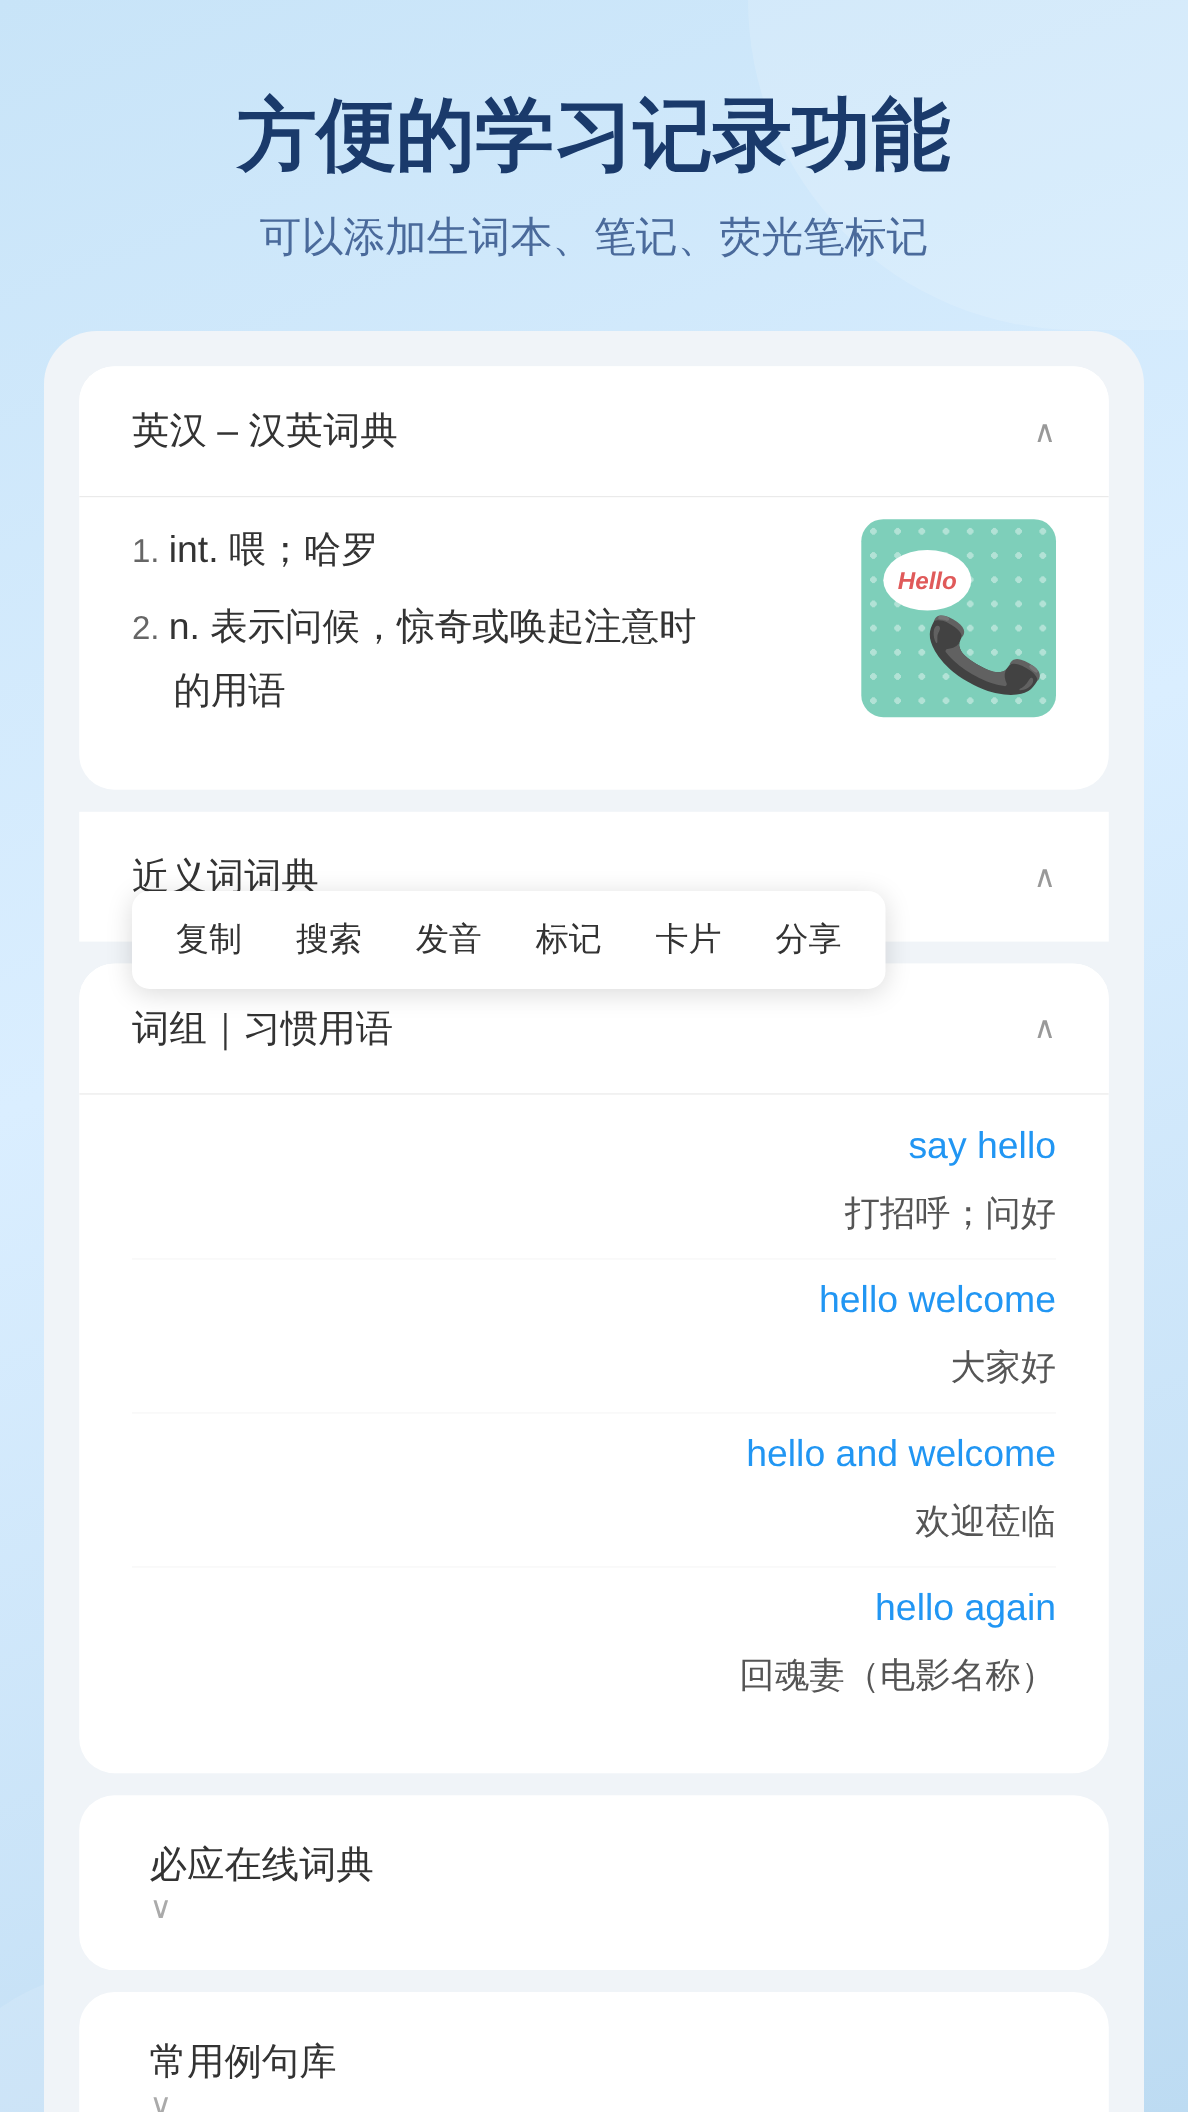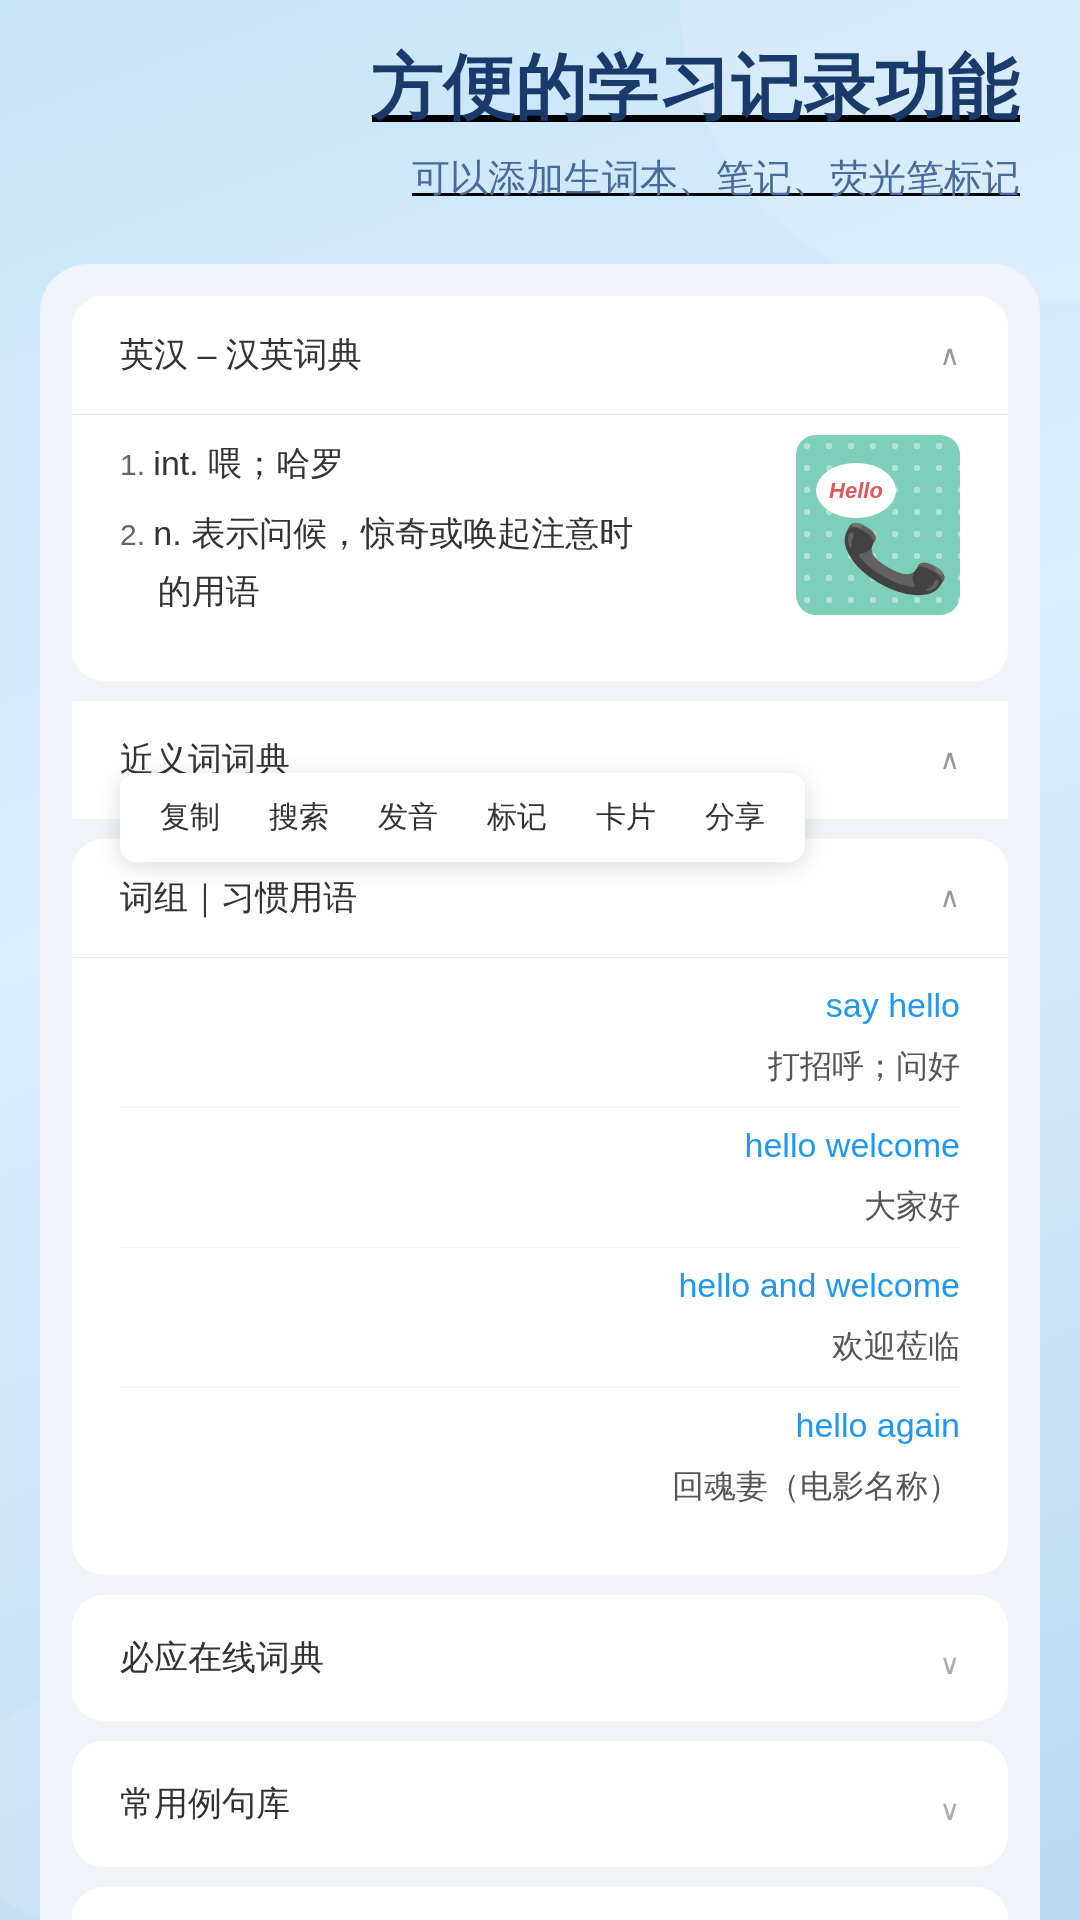--- a/index.html
+++ b/index.html
@@ -25,25 +25,24 @@
     .bg-curve-bottom {
       position: absolute;
       bottom: 100px; left: -50px;
       width: 350px; height: 250px;
       border-radius: 50%;
       background: rgba(255,255,255,0.12);
     }
 
     
     .header {
-      text-align: right;
-      padding: 43px 60px 60px;
+      text-align: center;
+      padding: 80px 60px 60px;
       position: relative;
       z-index: 1;
-      text-decoration: underline;
     }
     .header-title {
       font-size: 72px;
       font-weight: 800;
       color: #1a3a6b;
       line-height: 1.2;
       margin-bottom: 24px;
     }
     .header-subtitle {
       font-size: 38px;
@@ -103,21 +102,21 @@
       line-height: 1.7;
       margin-bottom: 12px;
     }
     .dict-def-number {
       color: #666;
       font-size: 30px;
     }
 
     
     .hello-image {
-      width: 164px;
+      width: 177px;
       height: 180px;
       background: #7ecfba;
       border-radius: 20px;
       display: flex;
       align-items: center;
       justify-content: center;
       flex-shrink: 0;
       position: relative;
       overflow: hidden;
     }
@@ -236,22 +235,23 @@
 
     
     .collapsed-section {
       background: white;
       border-radius: 32px;
       margin: 0 0 20px;
     }
     .collapsed-section-header {
       display: flex;
       justify-content: space-between;
-      align-items: flex-end;
-      padding: 40px 48px;
+      align-items: flex-start;
+      padding: 40px 64px;
+      flex-direction: column;
     }
     .collapsed-section-title {
       font-size: 34px;
       color: #333;
       font-weight: 500;
     }
     .chevron-down {
       font-size: 28px;
       color: #aaa;
     }

